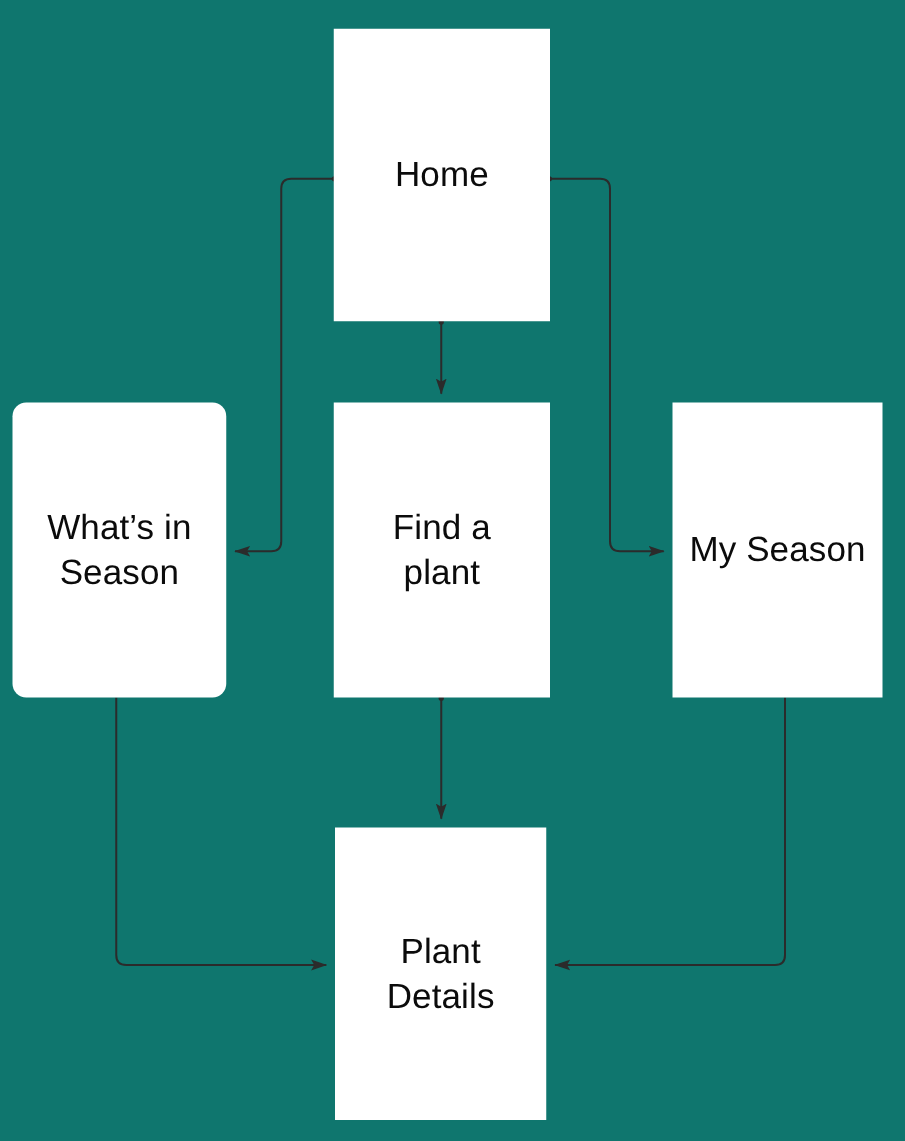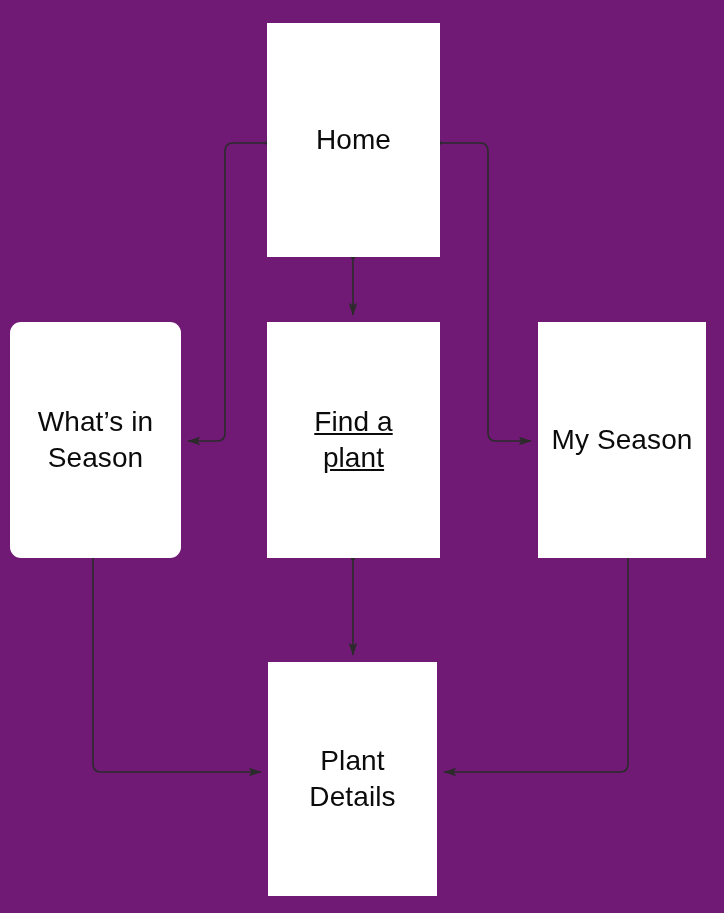--- a/index.html
+++ b/index.html
@@ -10,21 +10,21 @@
     width: 724px;
     height: 913px;
     background: #e1e1e1;
     font-family: "Liberation Sans", sans-serif;
     overflow: hidden;
   }
   #canvas {
     position: relative;
     width: 724px;
     height: 913px;
-    background: #701a75;
+    background: #0f766e;
   }
   #connectors {
     position: absolute;
     left: 0;
     top: 0;
     width: 724px;
     height: 913px;
     pointer-events: none;
   }
   .node {
@@ -41,21 +41,21 @@
     box-sizing: border-box;
   }
   .node-label {
     display: block;
     white-space: pre-line;
     padding: 0 6px;
   }
   
   #node-home        { left: 267px; top: 23px;  width: 173px; height: 234px; }
   #node-season      { left: 10px;  top: 322px; width: 171px; height: 236px; border-radius: 11px; }
-  #node-find        { left: 267px; top: 322px; width: 173px; height: 236px; text-decoration: underline; }
+  #node-find        { left: 267px; top: 322px; width: 173px; height: 236px; }
   #node-myplants    { left: 538px; top: 322px; width: 168px; height: 236px; }
   #node-details     { left: 268px; top: 662px; width: 169px; height: 234px; }
 </style>
 </head>
 <body>
 
 <div id="canvas">
 
   <svg id="connectors" viewBox="0 0 724 913" width="724" height="913" xmlns="http://www.w3.org/2000/svg">
     <defs>

